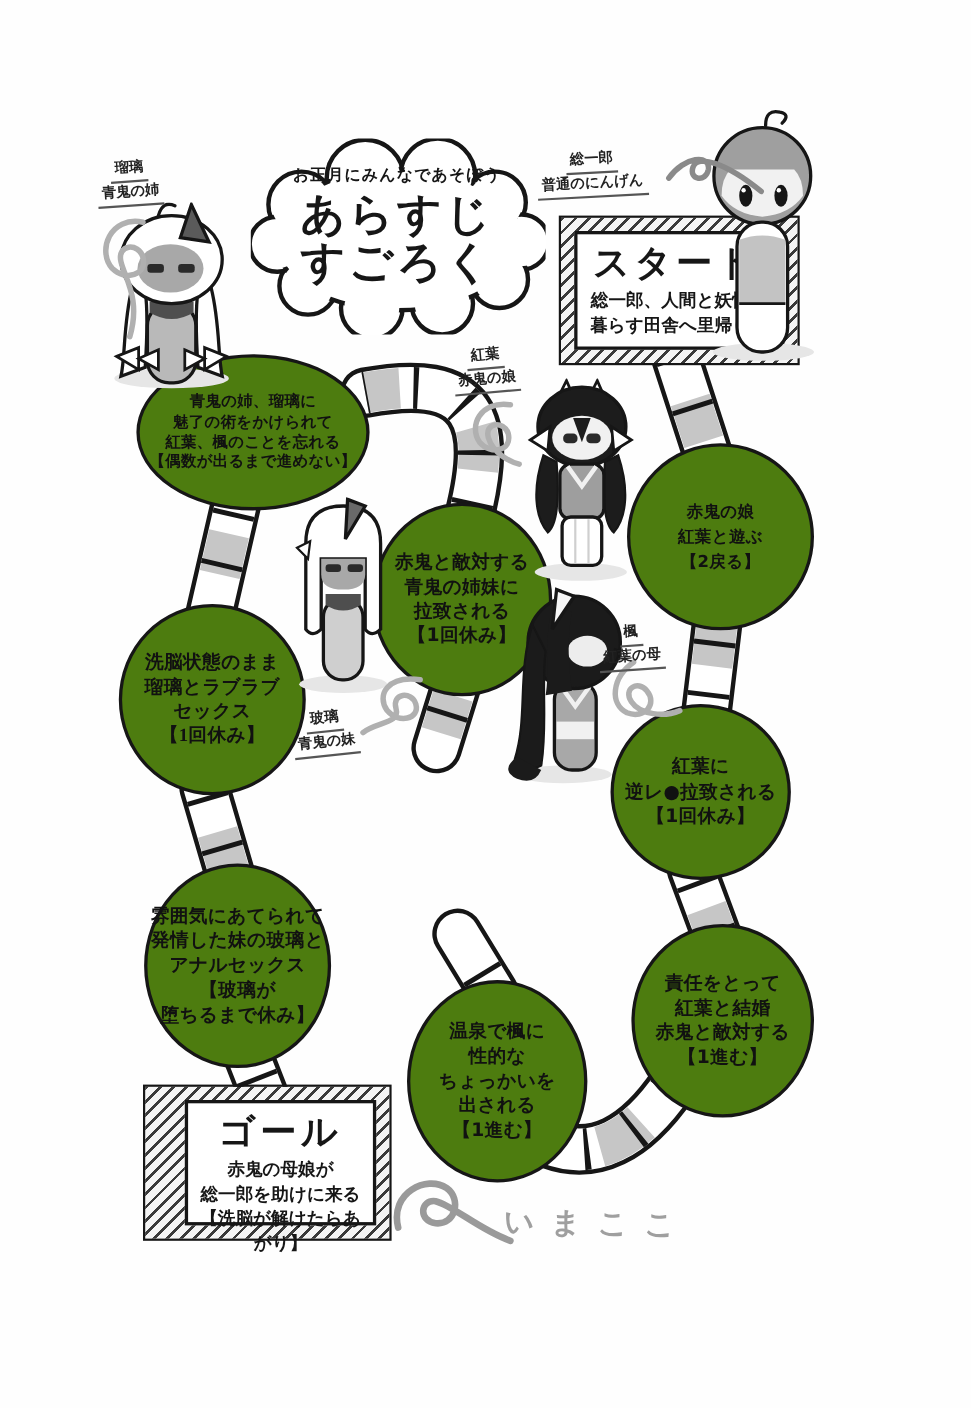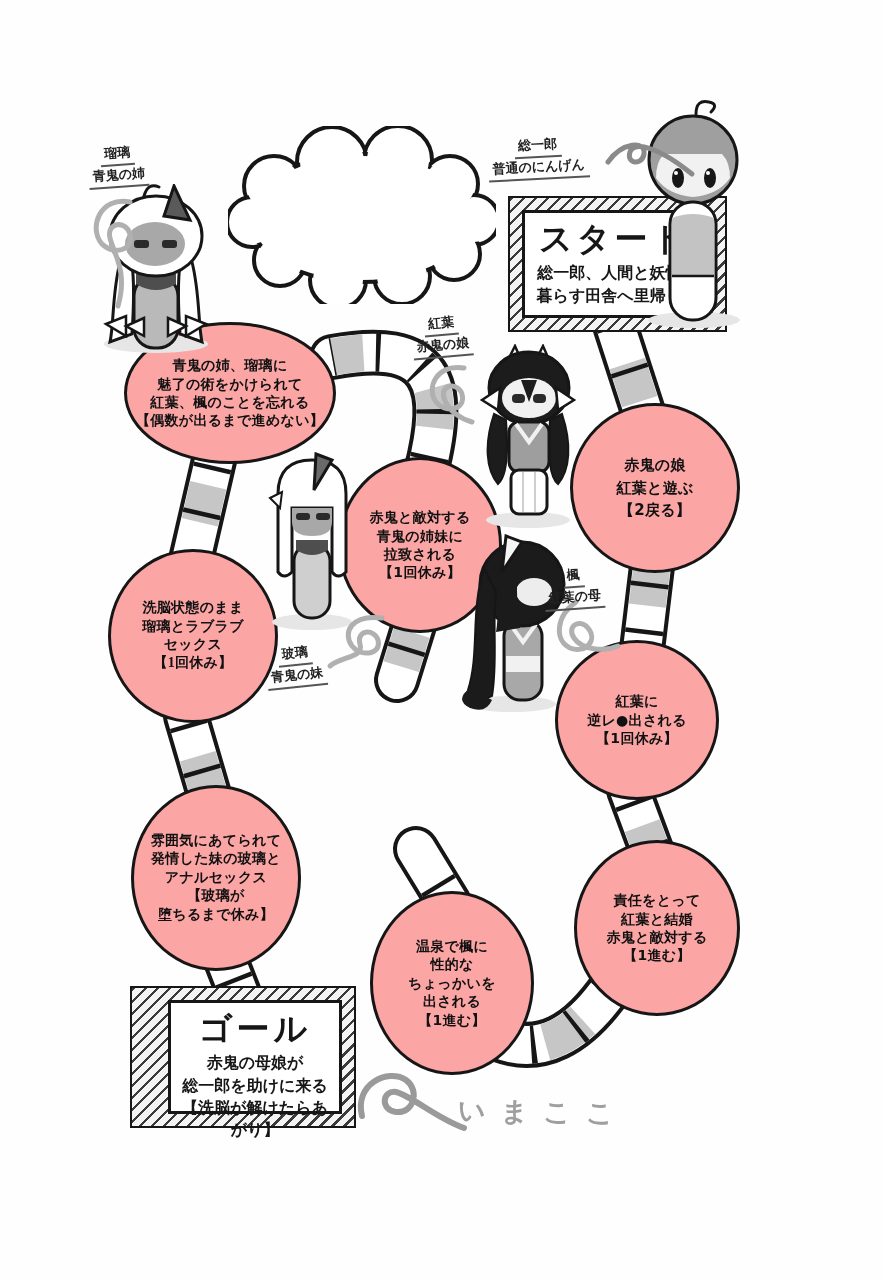--- a/index.html
+++ b/index.html
@@ -3,24 +3,24 @@
 <meta charset="utf-8">
 <style>
   html,body{margin:0;padding:0;background:#ffffff;}
   .page{position:relative;width:883px;height:1280px;background:#fefefe;overflow:hidden;
         font-family:"DejaVu Sans",sans-serif;color:#161616;}
   .bands{position:absolute;left:0;top:0;z-index:0;}
   .bands .b-edge{fill:none;stroke:#161616;stroke-width:46;stroke-linecap:round;}
   .bands .b-fill{fill:none;stroke:#ffffff;stroke-width:38;stroke-linecap:round;}
   .bands .b-gray{fill:none;stroke:#c6c6c6;stroke-width:37;}
   .bands .b-rungs{fill:none;stroke:#161616;stroke-width:38;stroke-dasharray:4.5 42.5;}
-  .node{position:absolute;box-sizing:border-box;background:#fca5a5;border:3.5px solid #161616;
+  .node{position:absolute;box-sizing:border-box;background:#4d7c0f;border:3.5px solid #161616;
         border-radius:50%;display:flex;align-items:center;justify-content:center;
         text-align:center;z-index:1;}
-  .lines{white-space:pre-line;font-weight:bold;font-size:14px;line-height:1.32;
+  .lines{white-space:pre-line;font-weight:bold;font-size:17px;line-height:1.32;
          letter-spacing:0.3px;color:#111;}
   .fs14{font-size:14px;}
   .fs15{font-size:15px;line-height:1.5;}
   .signbox{position:absolute;box-sizing:border-box;z-index:1;border:2.5px solid #161616;
         background:repeating-linear-gradient(135deg,#3a3a3a 0 2.5px,#f4f4f4 2.5px 8.5px);
         padding:12px;}
   .sign-inner{box-sizing:border-box;width:100%;height:100%;background:#fff;
         border:3px solid #161616;padding:8px 4px 4px 4px;text-align:center;}
   .sign-title{font-size:33px;font-weight:bold;letter-spacing:4px;line-height:1.1;}
   .start-title{text-align:left;padding-left:10px;}
@@ -124,20 +124,25 @@
       <circle cx="222" cy="58" r="25"></circle>
         <circle cx="246" cy="94" r="22"></circle>
         <circle cx="226" cy="128" r="23"></circle>
       <circle cx="174" cy="150" r="25"></circle>
         <circle cx="110" cy="154" r="25"></circle>
         <circle cx="52" cy="134" r="23"></circle>
       <circle cx="24" cy="96" r="22"></circle>
         <ellipse cx="134" cy="92" rx="109" ry="61"></ellipse>
     </g>
   </svg>
+  <div class="cloud-text" style="left:236px;top:150px;width:250px;">
+    <span class="cloud-sub">お正月にみんなであそぼう</span>
+    <span class="cloud-big">あらすじ</span>
+    <span class="cloud-big">すごろく</span>
+  </div>
 
   <div class="signbox" style="left:508px;top:196px;width:219px;height:136px;">
     <div class="sign-inner">
       <div class="sign-title start-title">スタート</div>
       <div class="sign-lines">総一郎、人間と妖怪が
 暮らす田舎へ里帰りに</div>
     </div>
   </div>
 
   <div class="signbox" style="left:130px;top:986px;width:226px;height:142px;padding-left:36px;">
@@ -167,21 +172,21 @@
 【1回休み】</div>
   </div>
   <div class="node" style="left:108px;top:549px;width:170px;height:174px;font-family:Liberation Serif, serif;">
     <div class="lines">洗脳状態のまま
 瑠璃とラブラブ
 セックス
 【1回休み】</div>
   </div>
   <div class="node" style="left:555px;top:640px;width:164px;height:160px;">
     <div class="lines">紅葉に
-逆レ●出される
+逆レ●拉致される
 【1回休み】</div>
   </div>
   <div class="node" style="left:131px;top:785px;width:170px;height:186px;font-family:Liberation Serif, serif;">
     <div class="lines">雰囲気にあてられて
 発情した妹の玻璃と
 アナルセックス
 【玻璃が
 堕ちるまで休み】</div>
   </div>
   <div class="node" style="left:574px;top:840px;width:166px;height:176px;">

